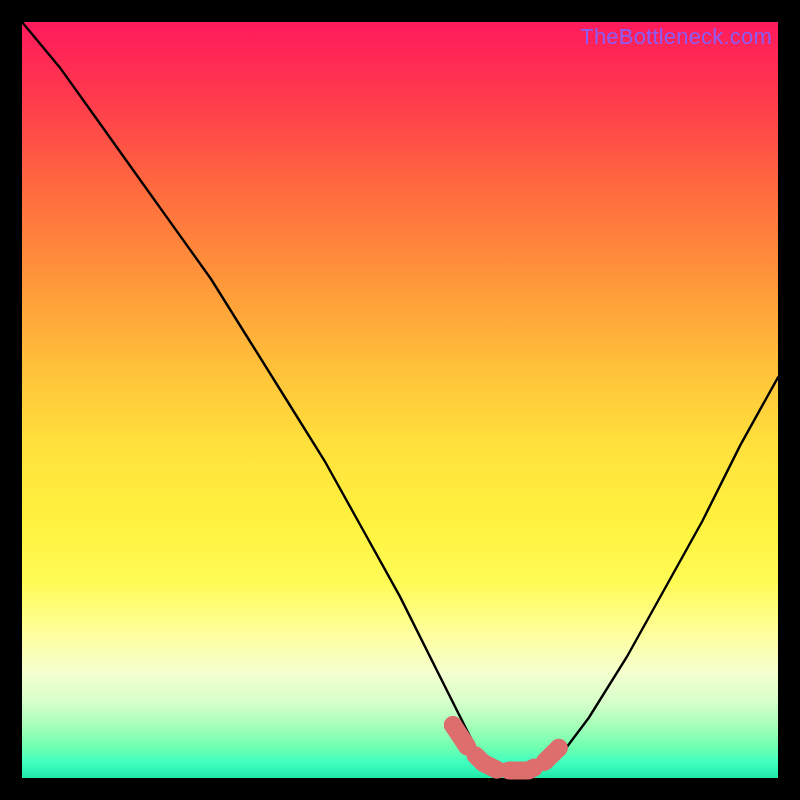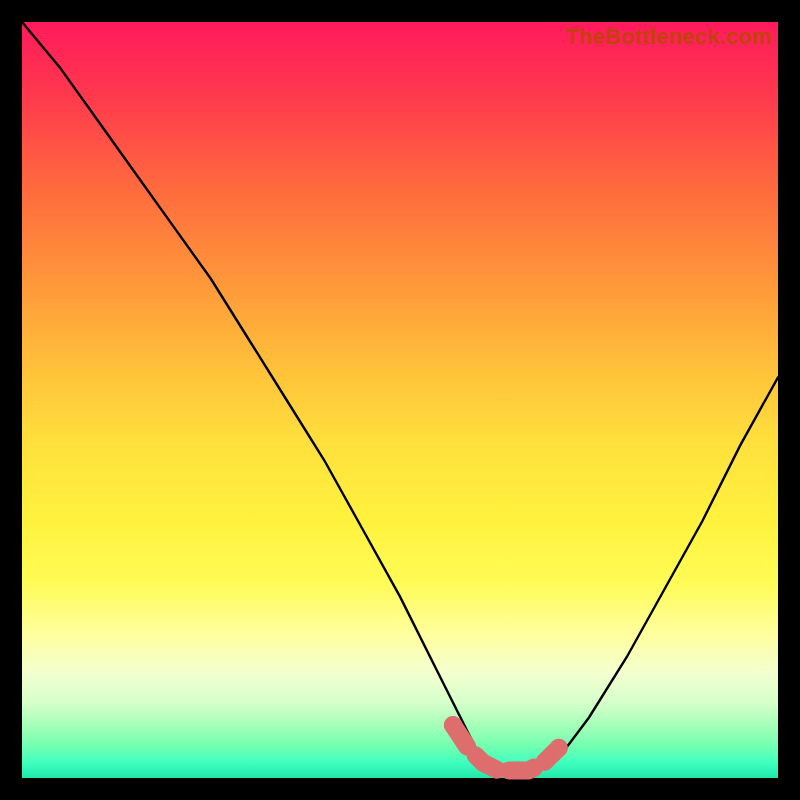--- a/index.html
+++ b/index.html
@@ -40,23 +40,23 @@
       #a6ffb8 93%,
       #6effb0 96%,
       #3effc0 98%,
       #20e8a8 100%
     );
   }
   .watermark {
     position: absolute;
     top: 2px;
     right: 6px;
-    color: #c2410c;
+    color: #8b5cf6;
     font-size: 22px;
-    font-weight: 700;
+    font-weight: 400;
     letter-spacing: 0.2px;
     user-select: none;
   }
   svg.curve {
     position: absolute;
     left: 0;
     top: 0;
     width: 756px;
     height: 756px;
     overflow: visible;

